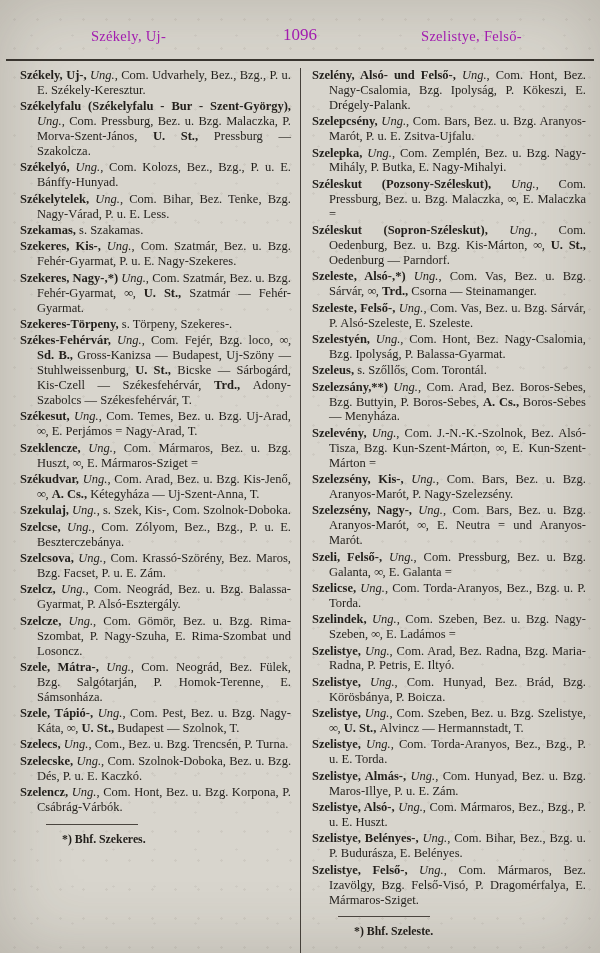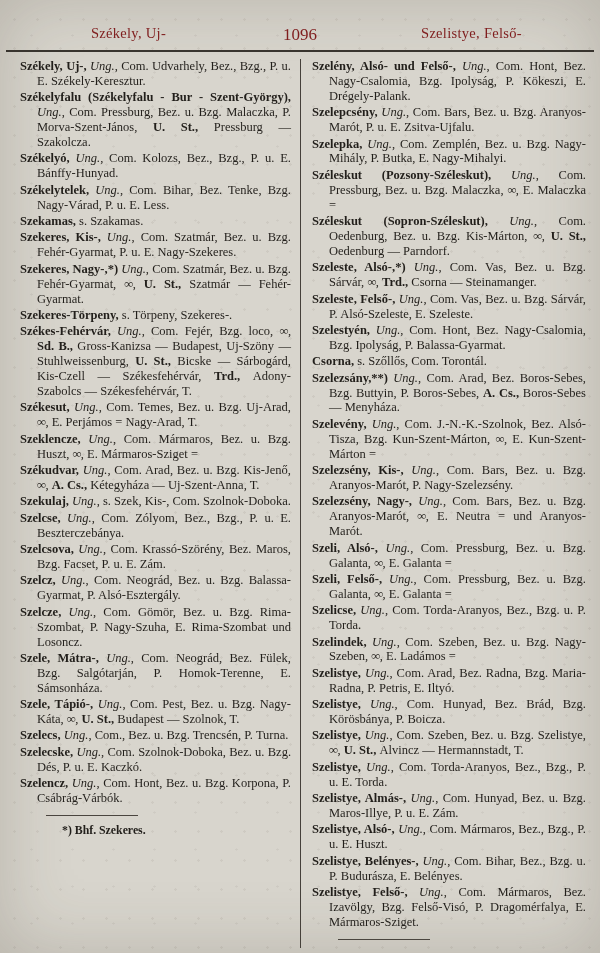--- a/index.html
+++ b/index.html
@@ -12,21 +12,21 @@
       radial-gradient(rgba(115,105,90,0.10) 1px, transparent 1.3px),
       radial-gradient(rgba(90,80,70,0.08) 1px, transparent 1.3px);
     background-size: 23px 29px, 41px 37px;
     background-position: 3px 5px, 11px 17px;
   }
   .page {
     position: relative; width: 600px; height: 953px;
     box-shadow: inset 0 0 70px rgba(70,58,45,0.22);
     color: #221f1b;
   }
-  .header { display: flex; align-items: flex-start; padding: 25px 12px 5px 12px; font-size: 14.5px; color: #7f1d1d; }
+  .header { display: flex; align-items: flex-end; padding: 25px 12px 14px 12px; font-size: 14.5px; color: #a21caf; }
   .h-side { flex: 1; text-align: center; letter-spacing: 0.3px; }
   .h-center { width: 110px; text-align: center; font-size: 17px; }
   .header-rule { border-top: 2px solid #38342e; margin: 0 6px; }
   .columns { display: flex; padding: 7px 6px 0 6px; height: 896px; overflow: hidden; }
   .col { width: 50%; font-size: 12.5px; line-height: 14.9px; text-align: justify; }
   .col-left  { padding: 0 9px 0 14px; }
   .col-right { border-left: 1.5px solid #45403a; padding: 0 8px 0 11px; }
   .entry { margin: 0 0 1.5px 0; padding-left: 17px; text-indent: -17px; }
   .seg-b { font-weight: bold; }
   .seg-i { font-style: italic; }
@@ -76,26 +76,25 @@
     <div class="col col-right">
       <div>
           <p class="entry"><span class="seg-b">Szelény, Alsó- und Felső-, </span><span class="seg-i">Ung.</span><span class="seg-n">, Com. Hont, Bez. Nagy-Csalomia, Bzg. Ipolyság, P. Kökeszi, E. Drégely-Palank.</span></p>
           <p class="entry"><span class="seg-b">Szelepcsény, </span><span class="seg-i">Ung.</span><span class="seg-n">, Com. Bars, Bez. u. Bzg. Aranyos-Marót, P. u. E. Zsitva-Ujfalu.</span></p>
           <p class="entry"><span class="seg-b">Szelepka, </span><span class="seg-i">Ung.</span><span class="seg-n">, Com. Zemplén, Bez. u. Bzg. Nagy-Mihály, P. Butka, E. Nagy-Mihalyi.</span></p>
           <p class="entry"><span class="seg-b">Széleskut (Pozsony-Széleskut), </span><span class="seg-i">Ung.</span><span class="seg-n">, Com. Pressburg, Bez. u. Bzg. Malaczka, </span><span class="seg-y">∞</span><span class="seg-n">, E. Malaczka =</span></p>
           <p class="entry"><span class="seg-b">Széleskut (Sopron-Széleskut), </span><span class="seg-i">Ung.</span><span class="seg-n">, Com. Oedenburg, Bez. u. Bzg. Kis-Márton, </span><span class="seg-y">∞</span><span class="seg-n">, </span><span class="seg-b">U. St., </span><span class="seg-n">Oedenburg — Parndorf.</span></p>
           <p class="entry"><span class="seg-b">Szeleste, Alsó-,*) </span><span class="seg-i">Ung.</span><span class="seg-n">, Com. Vas, Bez. u. Bzg. Sárvár, </span><span class="seg-y">∞</span><span class="seg-n">, </span><span class="seg-b">Trd., </span><span class="seg-n">Csorna — Steinamanger.</span></p>
           <p class="entry"><span class="seg-b">Szeleste, Felső-, </span><span class="seg-i">Ung.</span><span class="seg-n">, Com. Vas, Bez. u. Bzg. Sárvár, P. Alsó-Szeleste, E. Szeleste.</span></p>
           <p class="entry"><span class="seg-b">Szelestyén, </span><span class="seg-i">Ung.</span><span class="seg-n">, Com. Hont, Bez. Nagy-Csalomia, Bzg. Ipolyság, P. Balassa-Gyarmat.</span></p>
-          <p class="entry"><span class="seg-b">Csorna, </span><span class="seg-n">s. Szőllős, Com. Torontál.</span></p>
+          <p class="entry"><span class="seg-b">Szeleus, </span><span class="seg-n">s. Szőllős, Com. Torontál.</span></p>
           <p class="entry"><span class="seg-b">Szelezsány,**) </span><span class="seg-i">Ung.</span><span class="seg-n">, Com. Arad, Bez. Boros-Sebes, Bzg. Buttyin, P. Boros-Sebes, </span><span class="seg-b">A. Cs., </span><span class="seg-n">Boros-Sebes — Menyháza.</span></p>
           <p class="entry"><span class="seg-b">Szelevény, </span><span class="seg-i">Ung.</span><span class="seg-n">, Com. J.-N.-K.-Szolnok, Bez. Alsó-Tisza, Bzg. Kun-Szent-Márton, </span><span class="seg-y">∞</span><span class="seg-n">, E. Kun-Szent-Márton =</span></p>
           <p class="entry"><span class="seg-b">Szelezsény, Kis-, </span><span class="seg-i">Ung.</span><span class="seg-n">, Com. Bars, Bez. u. Bzg. Aranyos-Marót, P. Nagy-Szelezsény.</span></p>
           <p class="entry"><span class="seg-b">Szelezsény, Nagy-, </span><span class="seg-i">Ung.</span><span class="seg-n">, Com. Bars, Bez. u. Bzg. Aranyos-Marót, </span><span class="seg-y">∞</span><span class="seg-n">, E. Neutra = und Aranyos-Marót.</span></p>
-          <p class="entry"><span class="seg-b">Szeli, Alsó-, </span><span class="seg-i">Ung.</span><span class="seg-n">, Com. Pressburg, Bez. u. Bzg. Galanta, </span><span class="seg-y">∞</span><span class="seg-n">, E. Galanta =</span></p>
           <p class="entry"><span class="seg-b">Szeli, Felső-, </span><span class="seg-i">Ung.</span><span class="seg-n">, Com. Pressburg, Bez. u. Bzg. Galanta, </span><span class="seg-y">∞</span><span class="seg-n">, E. Galanta =</span></p>
           <p class="entry"><span class="seg-b">Szelicse, </span><span class="seg-i">Ung.</span><span class="seg-n">, Com. Torda-Aranyos, Bez., Bzg. u. P. Torda.</span></p>
           <p class="entry"><span class="seg-b">Szelindek, </span><span class="seg-i">Ung.</span><span class="seg-n">, Com. Szeben, Bez. u. Bzg. Nagy-Szeben, </span><span class="seg-y">∞</span><span class="seg-n">, E. Ladámos =</span></p>
           <p class="entry"><span class="seg-b">Szelistye, </span><span class="seg-i">Ung.</span><span class="seg-n">, Com. Arad, Bez. Radna, Bzg. Maria-Radna, P. Petris, E. Iltyó.</span></p>
           <p class="entry"><span class="seg-b">Szelistye, </span><span class="seg-i">Ung.</span><span class="seg-n">, Com. Hunyad, Bez. Brád, Bzg. Körösbánya, P. Boicza.</span></p>
           <p class="entry"><span class="seg-b">Szelistye, </span><span class="seg-i">Ung.</span><span class="seg-n">, Com. Szeben, Bez. u. Bzg. Szelistye, </span><span class="seg-y">∞</span><span class="seg-n">, </span><span class="seg-b">U. St., </span><span class="seg-n">Alvincz — Hermannstadt, T.</span></p>
           <p class="entry"><span class="seg-b">Szelistye, </span><span class="seg-i">Ung.</span><span class="seg-n">, Com. Torda-Aranyos, Bez., Bzg., P. u. E. Torda.</span></p>
           <p class="entry"><span class="seg-b">Szelistye, Almás-, </span><span class="seg-i">Ung.</span><span class="seg-n">, Com. Hunyad, Bez. u. Bzg. Maros-Illye, P. u. E. Zám.</span></p>
           <p class="entry"><span class="seg-b">Szelistye, Alsó-, </span><span class="seg-i">Ung.</span><span class="seg-n">, Com. Mármaros, Bez., Bzg., P. u. E. Huszt.</span></p>
           <p class="entry"><span class="seg-b">Szelistye, Belényes-, </span><span class="seg-i">Ung.</span><span class="seg-n">, Com. Bihar, Bez., Bzg. u. P. Budurásza, E. Belényes.</span></p>

